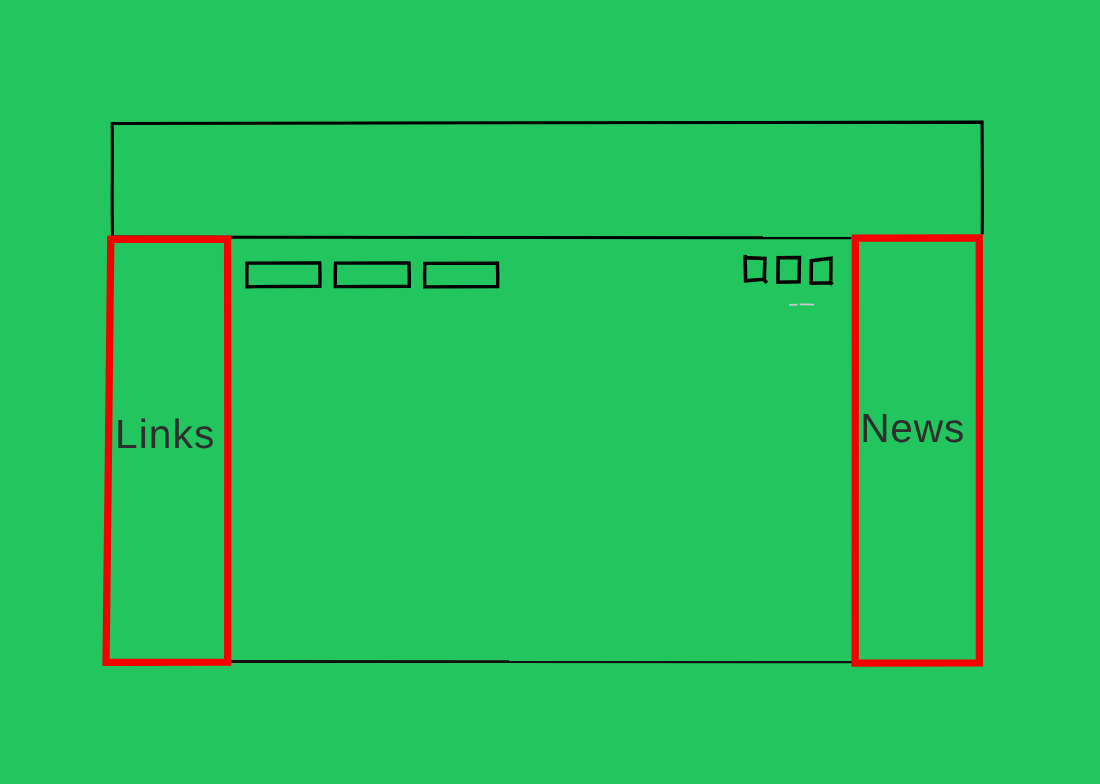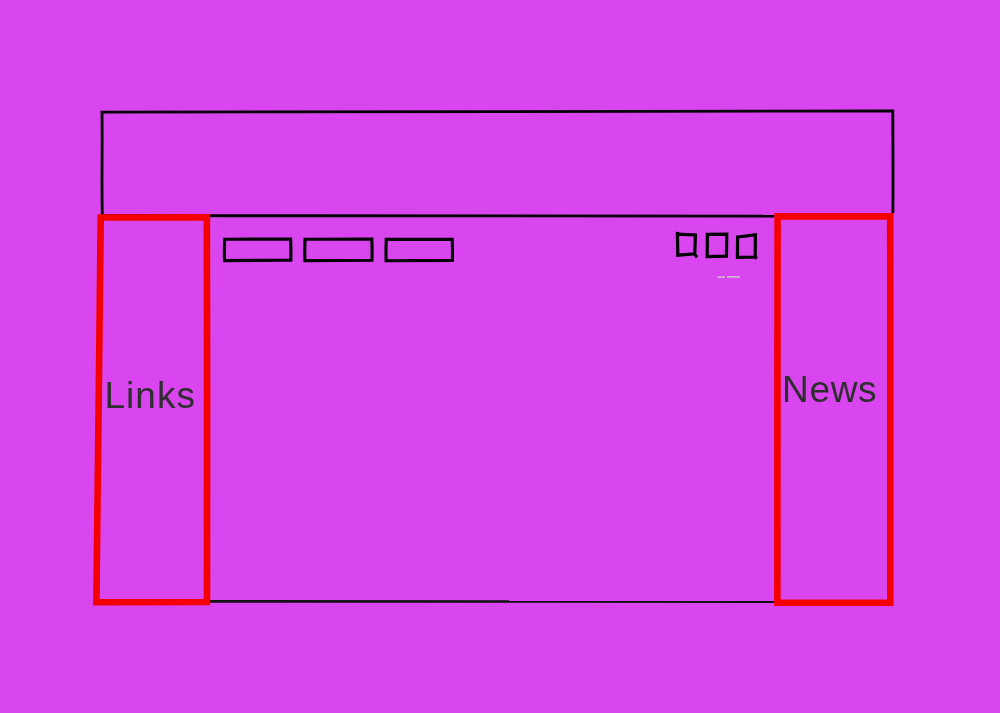--- a/index.html
+++ b/index.html
@@ -1,16 +1,16 @@
 <!DOCTYPE html>
 <html><head>
 <meta charset="utf-8">
 <style>
   html,body{margin:0;padding:0;background:#ffffff;}
-  .page{position:relative;width:1000px;height:713px;background:#d946ef;overflow:hidden;}
+  .page{position:relative;width:1000px;height:713px;background:#22c55e;overflow:hidden;}
   svg{position:absolute;left:0;top:0;}
   text{font-family:"Liberation Sans", sans-serif;fill:#2e2e2e;}
 </style>
 </head>
 <body>
 <div class="page">
 <svg width="1000" height="713" viewBox="0 0 1000 713">
 
   <g fill="none" stroke="#000000" stroke-width="2.8">
     <path d="M102.3,214.5 C101.5,180 102.5,150 102.0,112.2 L892.8,111.0 C892.9,145 893.2,180 892.9,213.0"></path>

